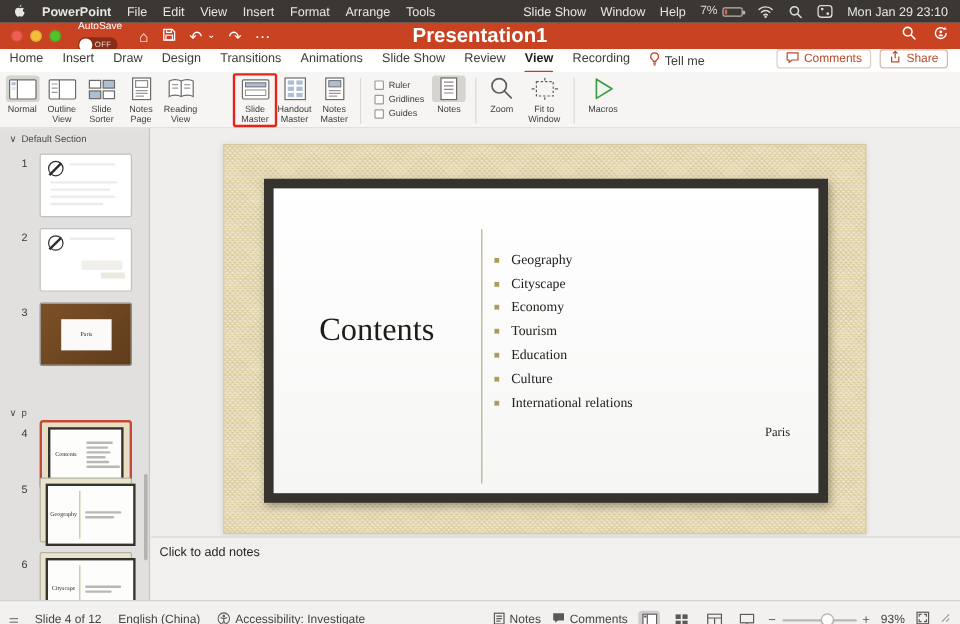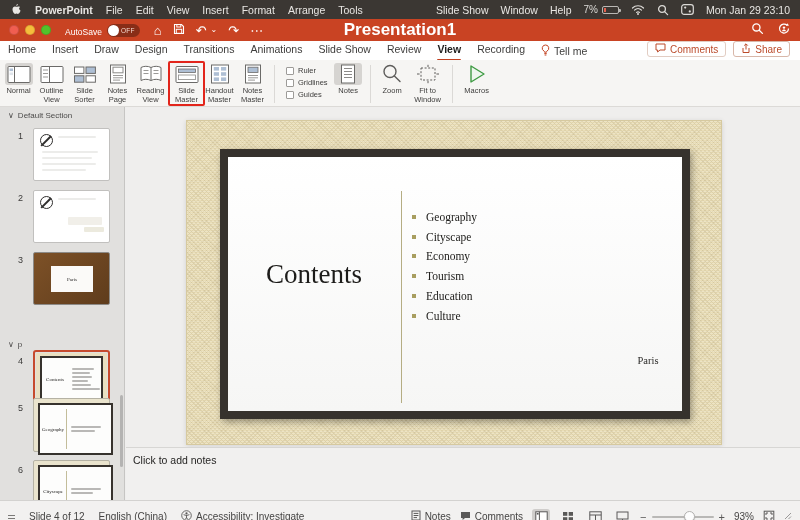--- a/index.html
+++ b/index.html
@@ -18,21 +18,21 @@
   .mb-icon svg { display:block; }
 
   
   .titlebar { position:absolute; left:0; top:19px; width:800px; height:22px; background:#c94323;
     display:flex; align-items:center; padding:0 9px; color:#fff; }
   .lights { display:flex; gap:6px; margin-right:14px; }
   .light { width:10px; height:10px; border-radius:50%; }
   .light.close { background:#f05e51; box-shadow:inset 0 0 0 1px rgba(0,0,0,.15);}
   .light.min { background:#f6bd3c; box-shadow:inset 0 0 0 1px rgba(0,0,0,.12);}
   .light.max { background:#53c22b; box-shadow:inset 0 0 0 1px rgba(0,0,0,.12);}
-  .autosave { display:flex; align-items:flex-end; gap:5px; font-size:8.5px; }
+  .autosave { display:flex; align-items:flex-start; gap:5px; font-size:8.5px;flex-direction:column; }
   .as-toggle { display:flex; align-items:center; background:rgba(0,0,0,.32); border-radius:7px; height:13px; padding:1px; gap:2px; }
   .as-knob { width:11px; height:11px; background:#fff; border-radius:50%; }
   .as-off { font-size:6.5px; color:#f3d9d0; padding-right:4px; letter-spacing:.3px; }
   .tb-icons { display:flex; align-items:center; gap:11px; margin-left:14px; font-size:13px; }
   .tb-icons .glyph { line-height:1; }
   .tb-chev { font-size:8px; margin-left:-7px; }
   .tb-title { position:absolute; left:0; right:0; text-align:center; font-size:17px; font-weight:bold; pointer-events:none; }
   .tb-right { margin-left:auto; display:flex; gap:13px; align-items:center; }
 
   
@@ -52,21 +52,21 @@
   .rbtn { display:flex; flex-direction:column; align-items:center; width:31px; margin:0 1px; position:relative; }
   .rbtn.wide { width:36px; }
   .ricon { width:28px; height:22px; display:flex; align-items:center; justify-content:center; border-radius:3px; }
   .rbtn.sel .ricon { background:#d6d4d1; }
   .rlabel { font-size:7.5px; color:#3e3d3c; text-align:center; line-height:1.2; margin-top:1px; }
   .rdivider { width:1px; height:38px; background:#dbd9d6; margin:2px 5px 0; }
   .redbox { position:absolute; left:-3px; top:-2px; right:-3px; bottom:-2px; border:2px solid #e2251b; border-radius:2px; pointer-events:none; }
   .checkcol { display:flex; flex-direction:column; gap:3px; padding:3px 4px 0 6px; }
   .checkrow { display:flex; align-items:center; gap:4px; font-size:7.5px; color:#3e3d3c; white-space:nowrap; }
   .cbox { width:8px; height:8px; border:1px solid #9d9b98; background:#fff; border-radius:1px; }
-  .mgap { margin-left:4px;border-radius:13px; }
+  .mgap { margin-left:30px;border-radius:13px; }
 
   
   .sidebar { position:absolute; left:0; top:107px; width:125px; height:394px; background:#e1e0de;
     border-right:1px solid #c6c5c3; overflow:hidden; }
   .sect { position:absolute; left:8px; font-size:8px; color:#4c4b4a; display:flex; gap:4px; align-items:center; }
   .snum { position:absolute; left:18px; font-size:9px; color:#3b3a39; }
   .thumb { position:absolute; left:33px; width:77px; background:#fff; border:1px solid #c1c0be; border-radius:2px; }
   .no-sign { position:absolute; left:6px; top:5px; width:13px; height:13px; border:1.6px solid #2f2e2d; border-radius:50%; }
   .no-sign::after { content:''; position:absolute; left:-2px; top:4.6px; width:14px; height:1.6px; background:#2f2e2d; transform:rotate(-45deg); }
   .ghline { position:absolute; height:2px; background:#ececea; border-radius:1px; }
@@ -535,20 +535,24 @@
               <span class="btext">Tourism</span>
             </div>
           <div class="brow">
               <span class="bsq"></span>
               <span class="btext">Education</span>
             </div>
           <div class="brow">
               <span class="bsq"></span>
               <span class="btext">Culture</span>
             </div>
+          <div class="brow">
+              <span class="bsq"></span>
+              <span class="btext">International relations</span>
+            </div>
         </div>
         <div class="slide-footer">Paris</div>
       </div>
     </div>
   </div>
 </div>
 
 <div class="notespanel">
   <div class="notes-ph">Click to add notes</div>
 </div>

